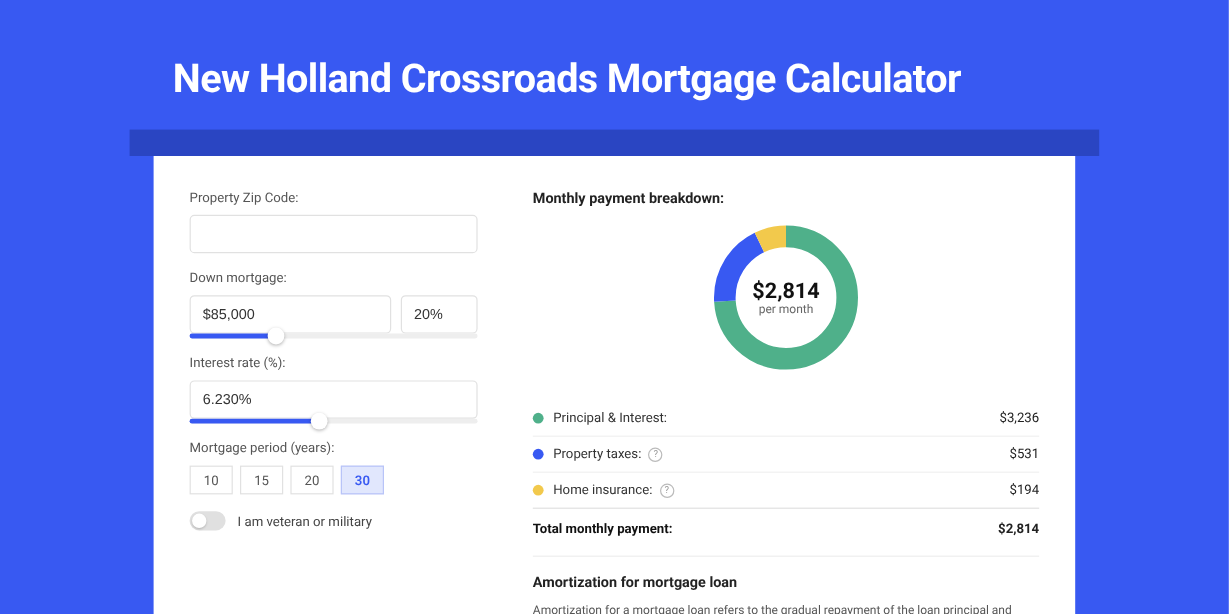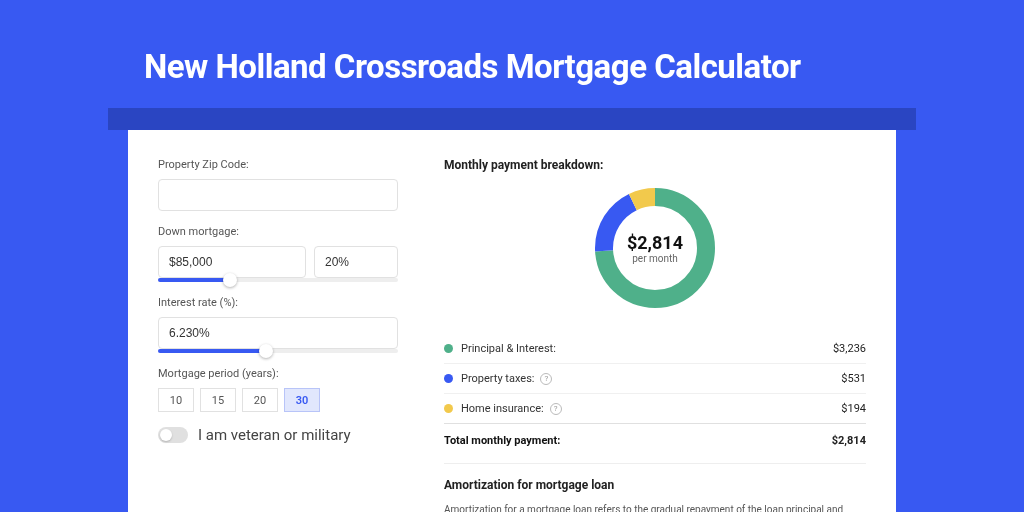--- a/index.html
+++ b/index.html
@@ -58,21 +58,21 @@
   }
   .text-input {
     width: 100%;
     border: 1px solid #e1e1e1;
     border-radius: 4px;
     height: 32px;
     padding: 0 10px;
     font-size: 12px;
     color: #333;
   }
-  .text-input.small { width: 84px; }
+  .text-input.small { width: 64px; }
   .field-block { margin-bottom: 14px; position: relative; }
   .slider-track {
     height: 4px;
     background: #eee;
     border-radius: 2px;
     position: relative;
   }
   .slider-fill {
     position: absolute;
     height: 4px;
@@ -129,21 +129,21 @@
     position: absolute;
     width: 12px;
     height: 12px;
     background: #fff;
     border-radius: 50%;
     top: 2px;
     left: 2px;
     box-shadow: 0 1px 2px rgba(0,0,0,0.2);
   }
   .toggle-label {
-    font-size: 15px;
+    font-size: 11px;
     color: #444;
   }
   .section-title {
     font-size: 12px;
     font-weight: 700;
     color: #222;
     margin-bottom: 12px;
   }
   .donut-wrap {
     display: flex;

